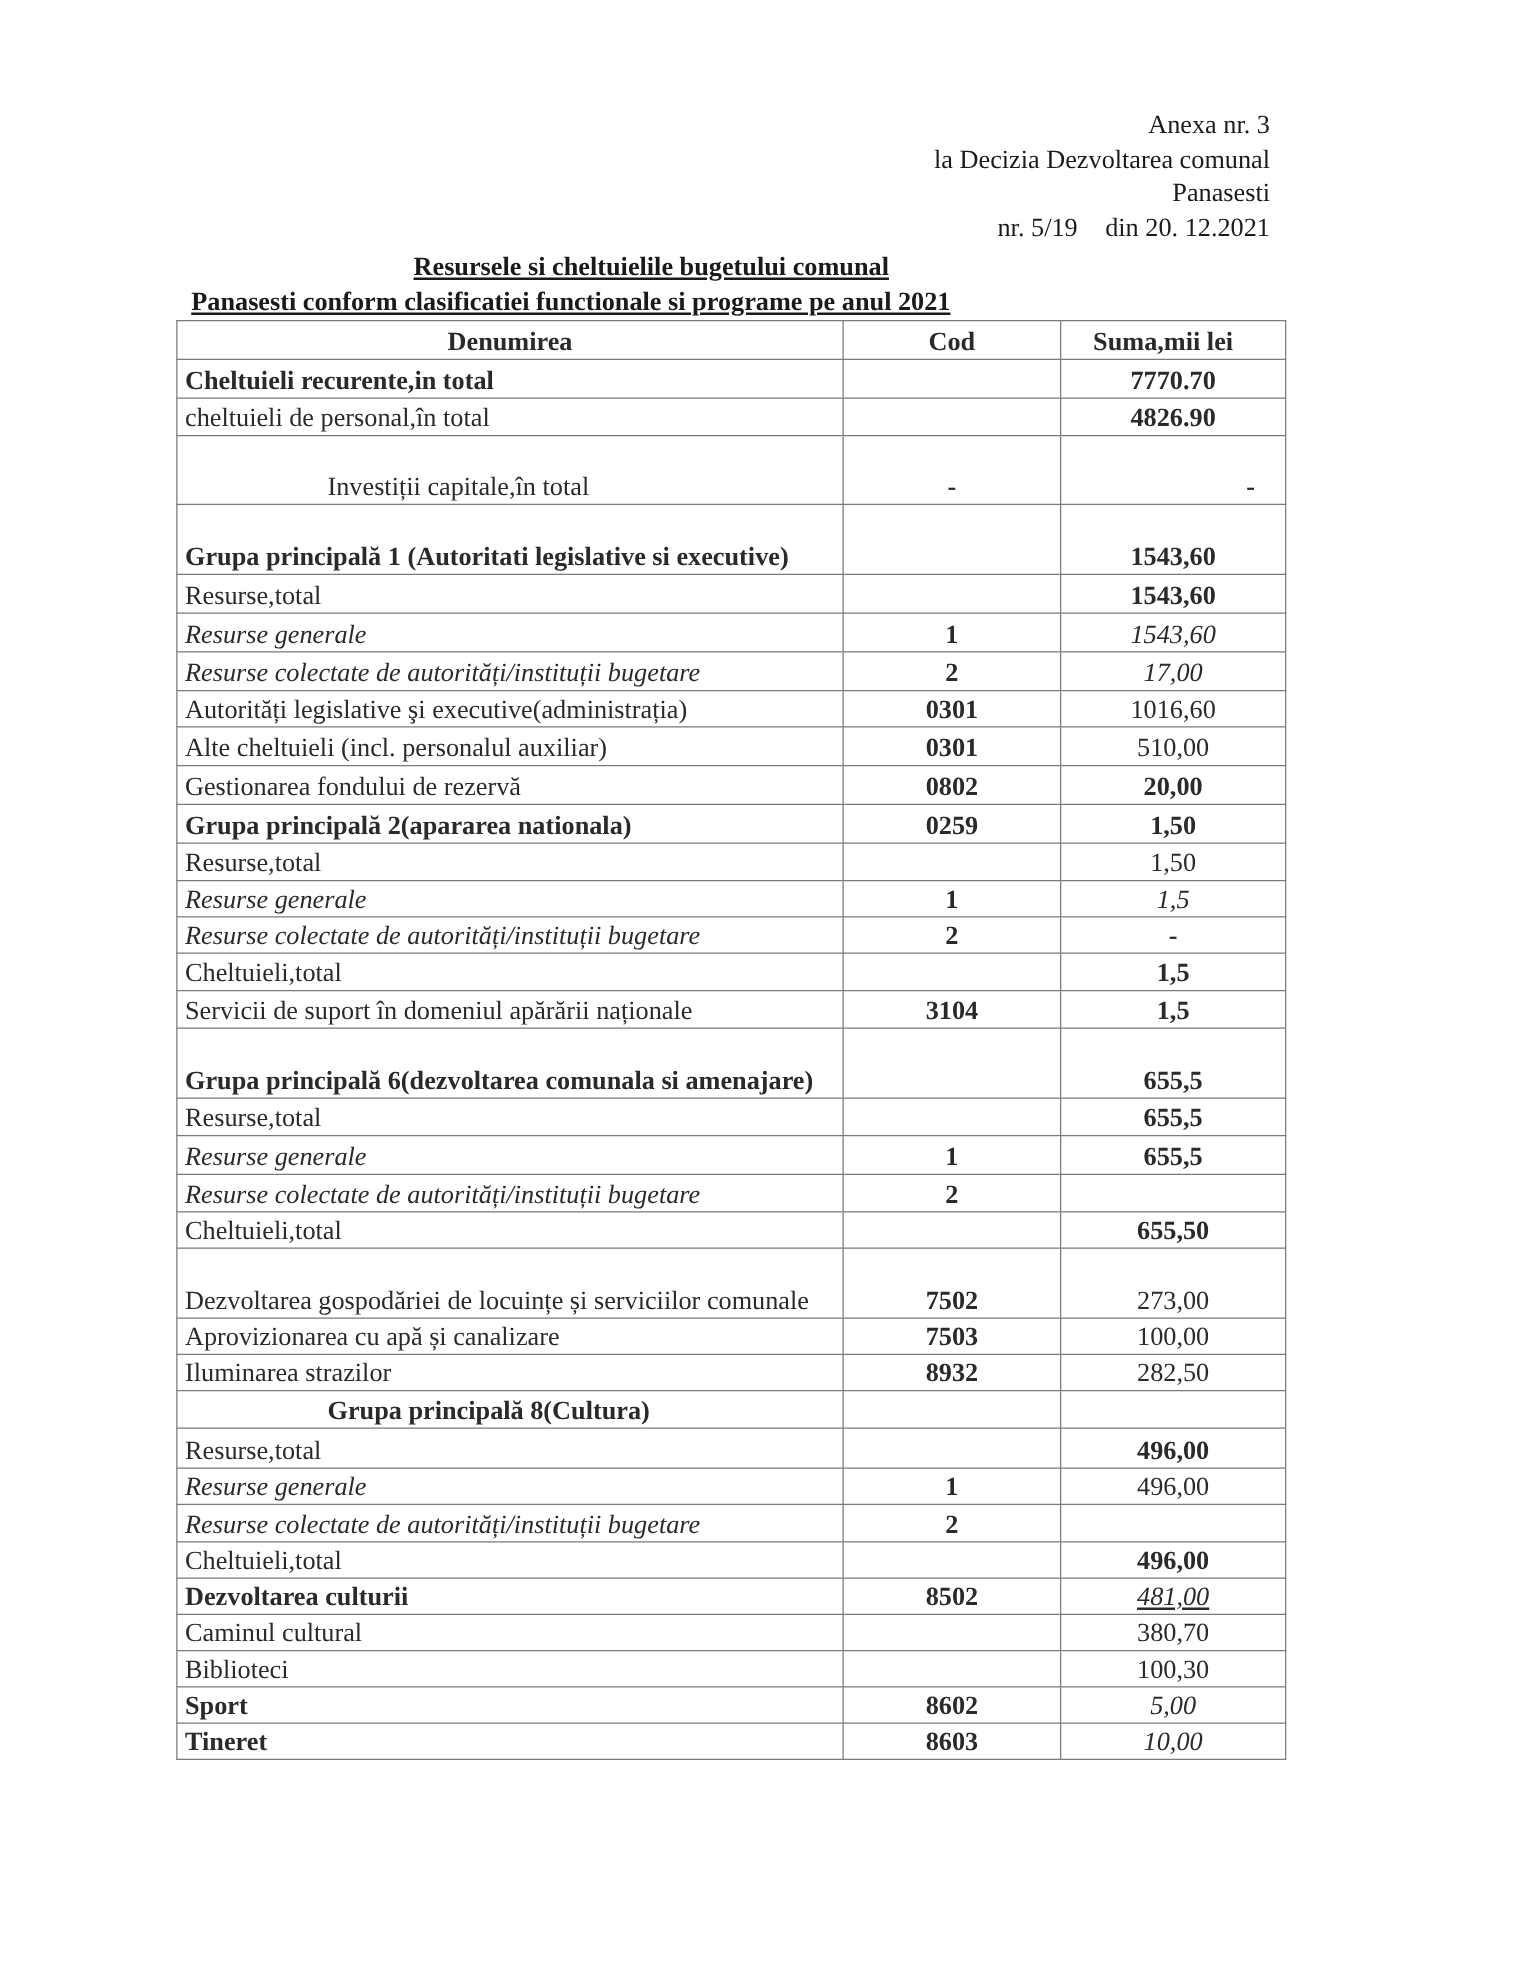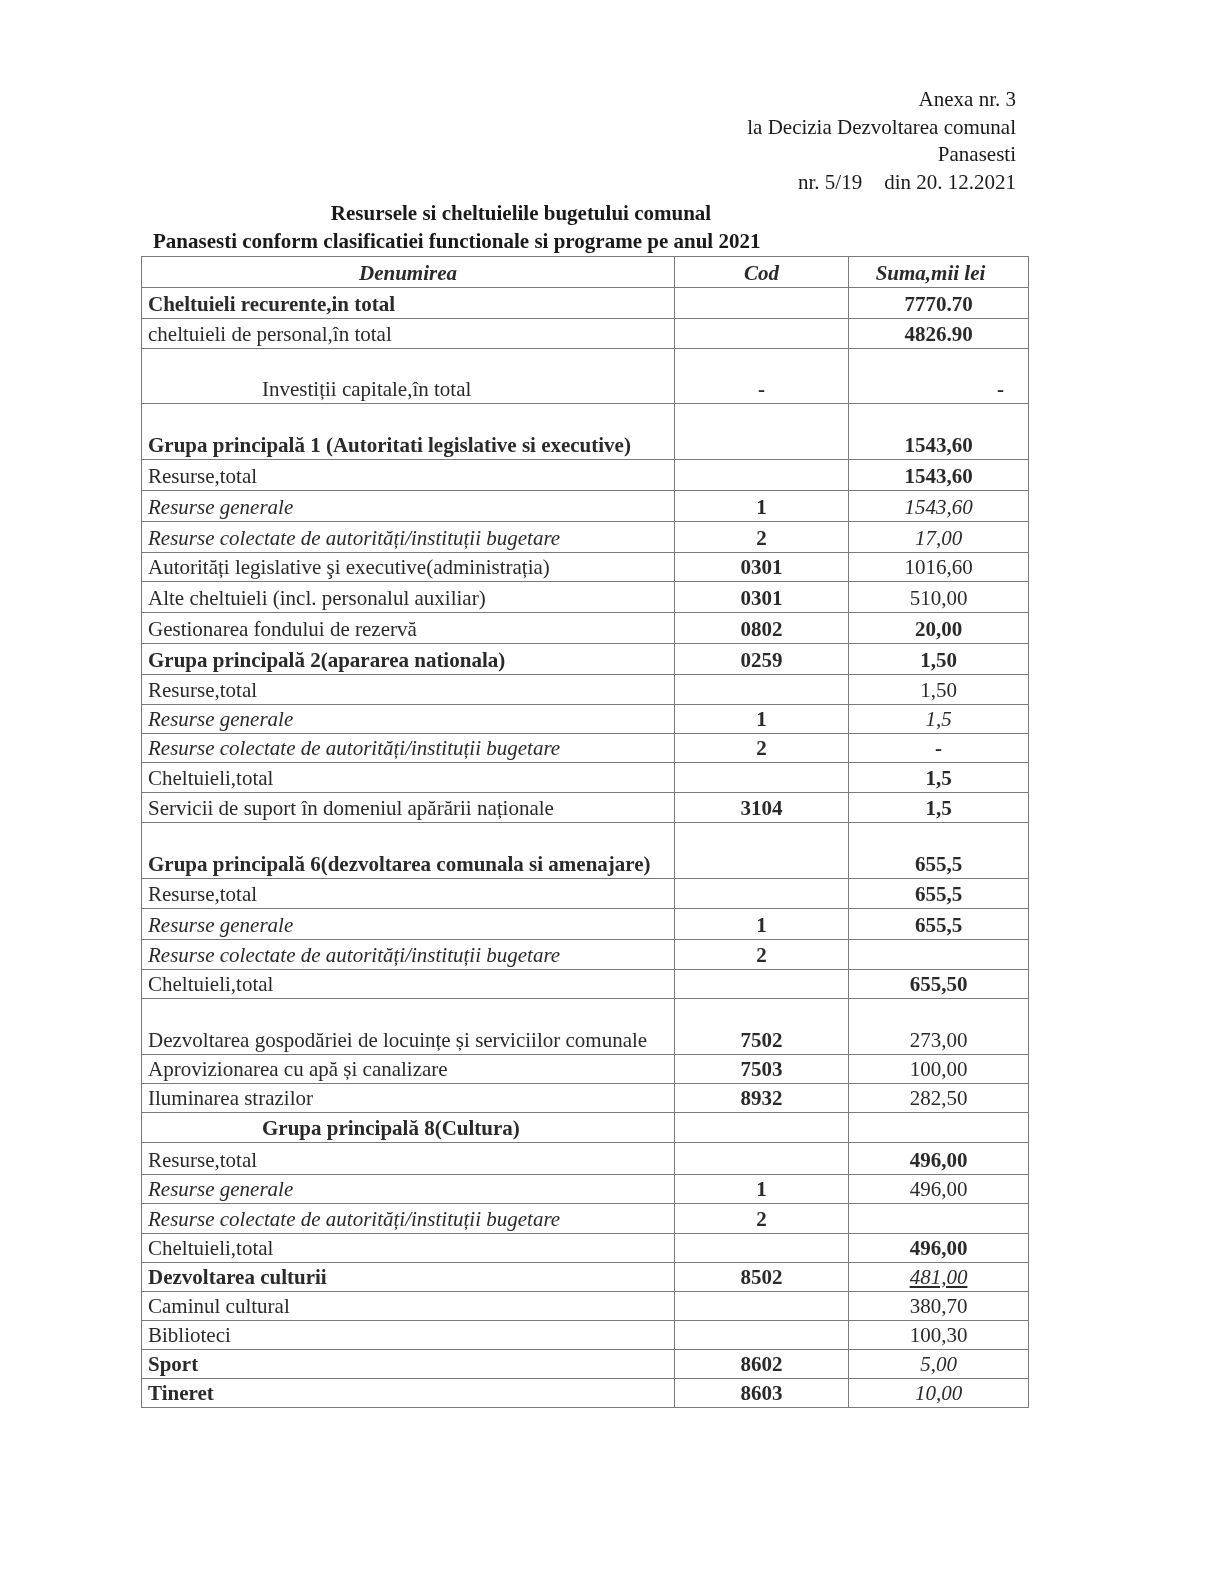--- a/index.html
+++ b/index.html
@@ -1,26 +1,26 @@
 <!DOCTYPE html>
 <html><head>
 <meta charset="utf-8">
 <style>
   html, body { margin: 0; padding: 0; background: #ffffff; }
   body { width: 1224px; height: 1584px; position: relative; font-family: "Liberation Serif", "DejaVu Serif", serif; color: #222; }
   .header-block { position: absolute; right: 208px; top: 86px; text-align: right; font-size: 21px; line-height: 27.5px; color: #1a1a1a; }
   .header-block .nr-line span { display: inline-block; }
   .header-block .gap { width: 22px; }
-  .title { position: absolute; left: 141px; width: 760px; font-weight: bold; font-size: 21px; color: #1a1a1a; }
+  .title { position: absolute; left: 141px; width: 760px; font-weight: bold; font-size: 21px; color: #1a1a1a; text-decoration: underline; }
   .title.t1 { top: 201px; text-align: center; left: 141px; width: 760px; }
   .title.t2 { top: 229px; text-align: left; left: 153px; }
   table.budget { position: absolute; left: 141px; top: 256px; border-collapse: collapse; width: 887px; table-layout: fixed; font-size: 21px; color: #2a2a2a; }
   table.budget td, table.budget th { border: 1.3px solid #7a7a7a; padding: 0 6px; vertical-align: bottom; line-height: 28px; }
   col.c1 { width: 533px; } col.c2 { width: 174px; } col.c3 { width: 180px; }
-  th { font-weight: bold; text-align: center; font-style: italic; }
+  th { font-weight: bold; text-align: center; }
   td.name { }
   td.left { text-align: left; padding-left: 10px; }
   td.cod { text-align: center; font-weight: bold; }
   td.val { text-align: center; }
   .b { font-weight: bold; }
   .i { font-style: italic; }
   .u { text-decoration: underline; }
 </style>
 </head>
 <body>

